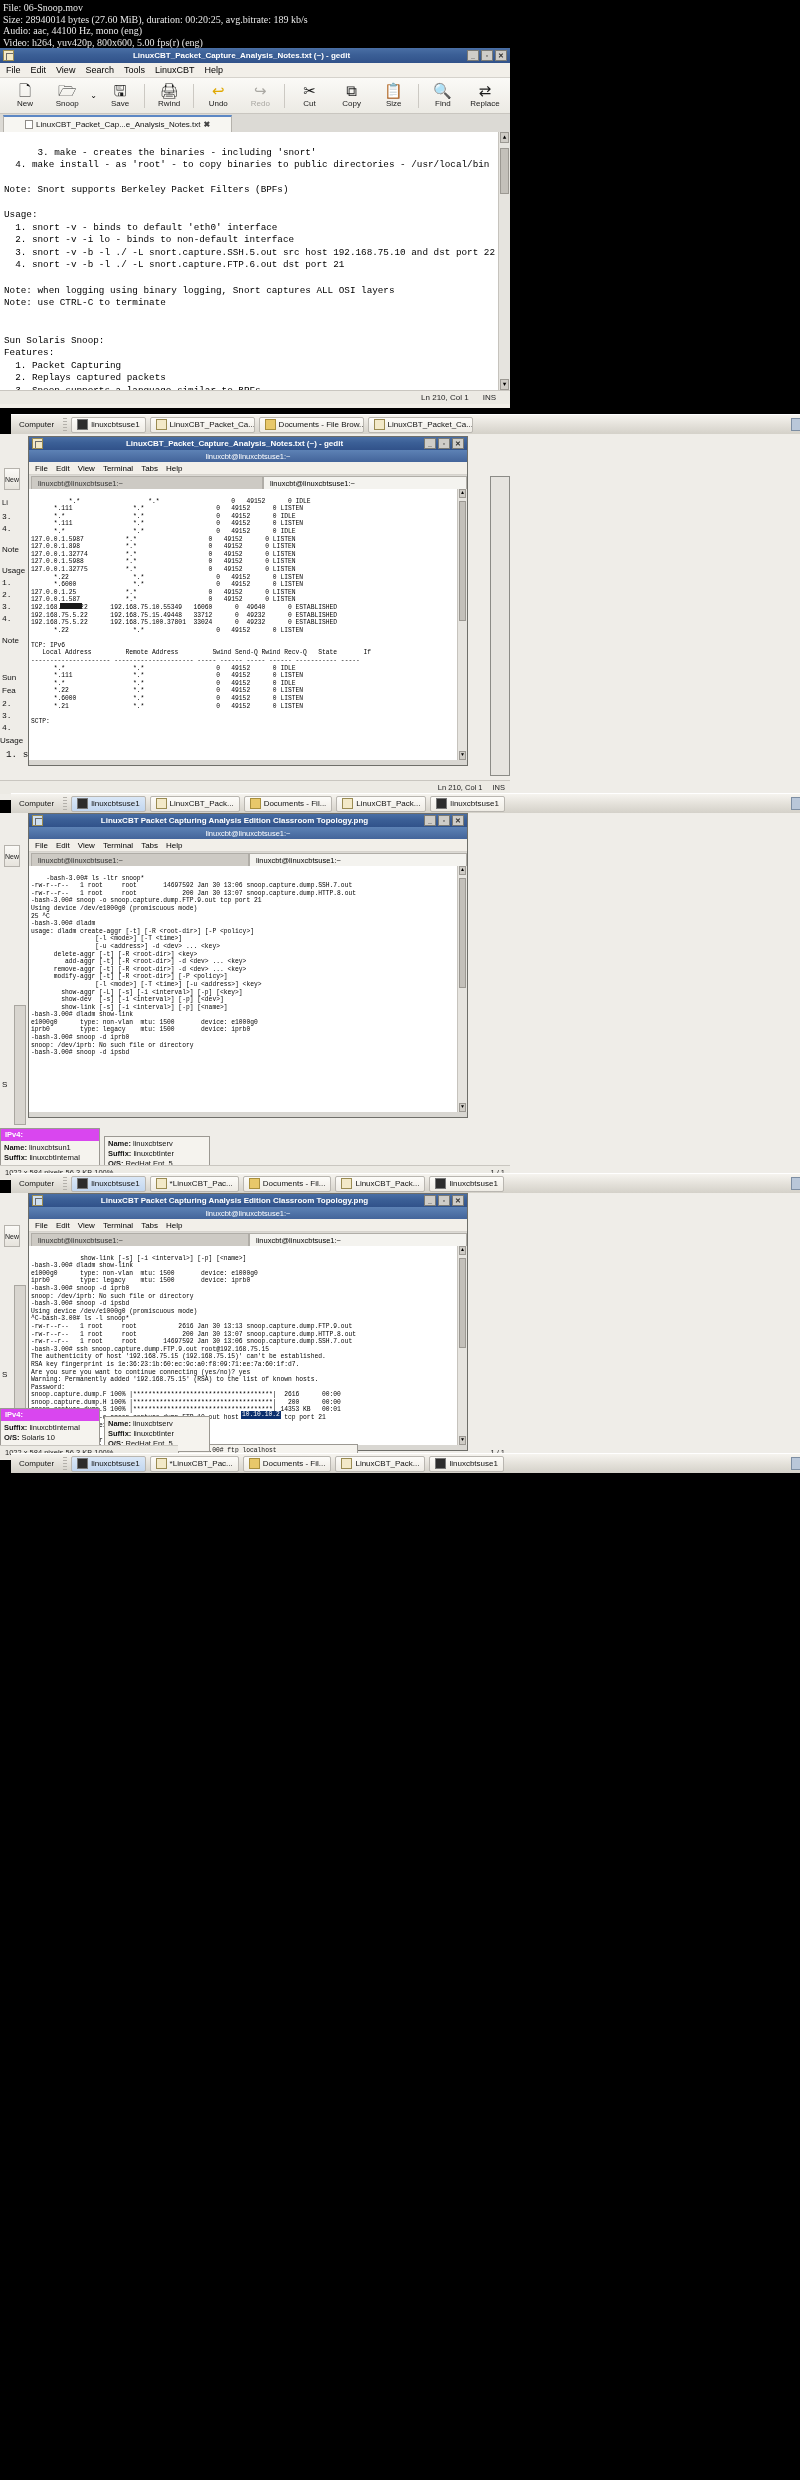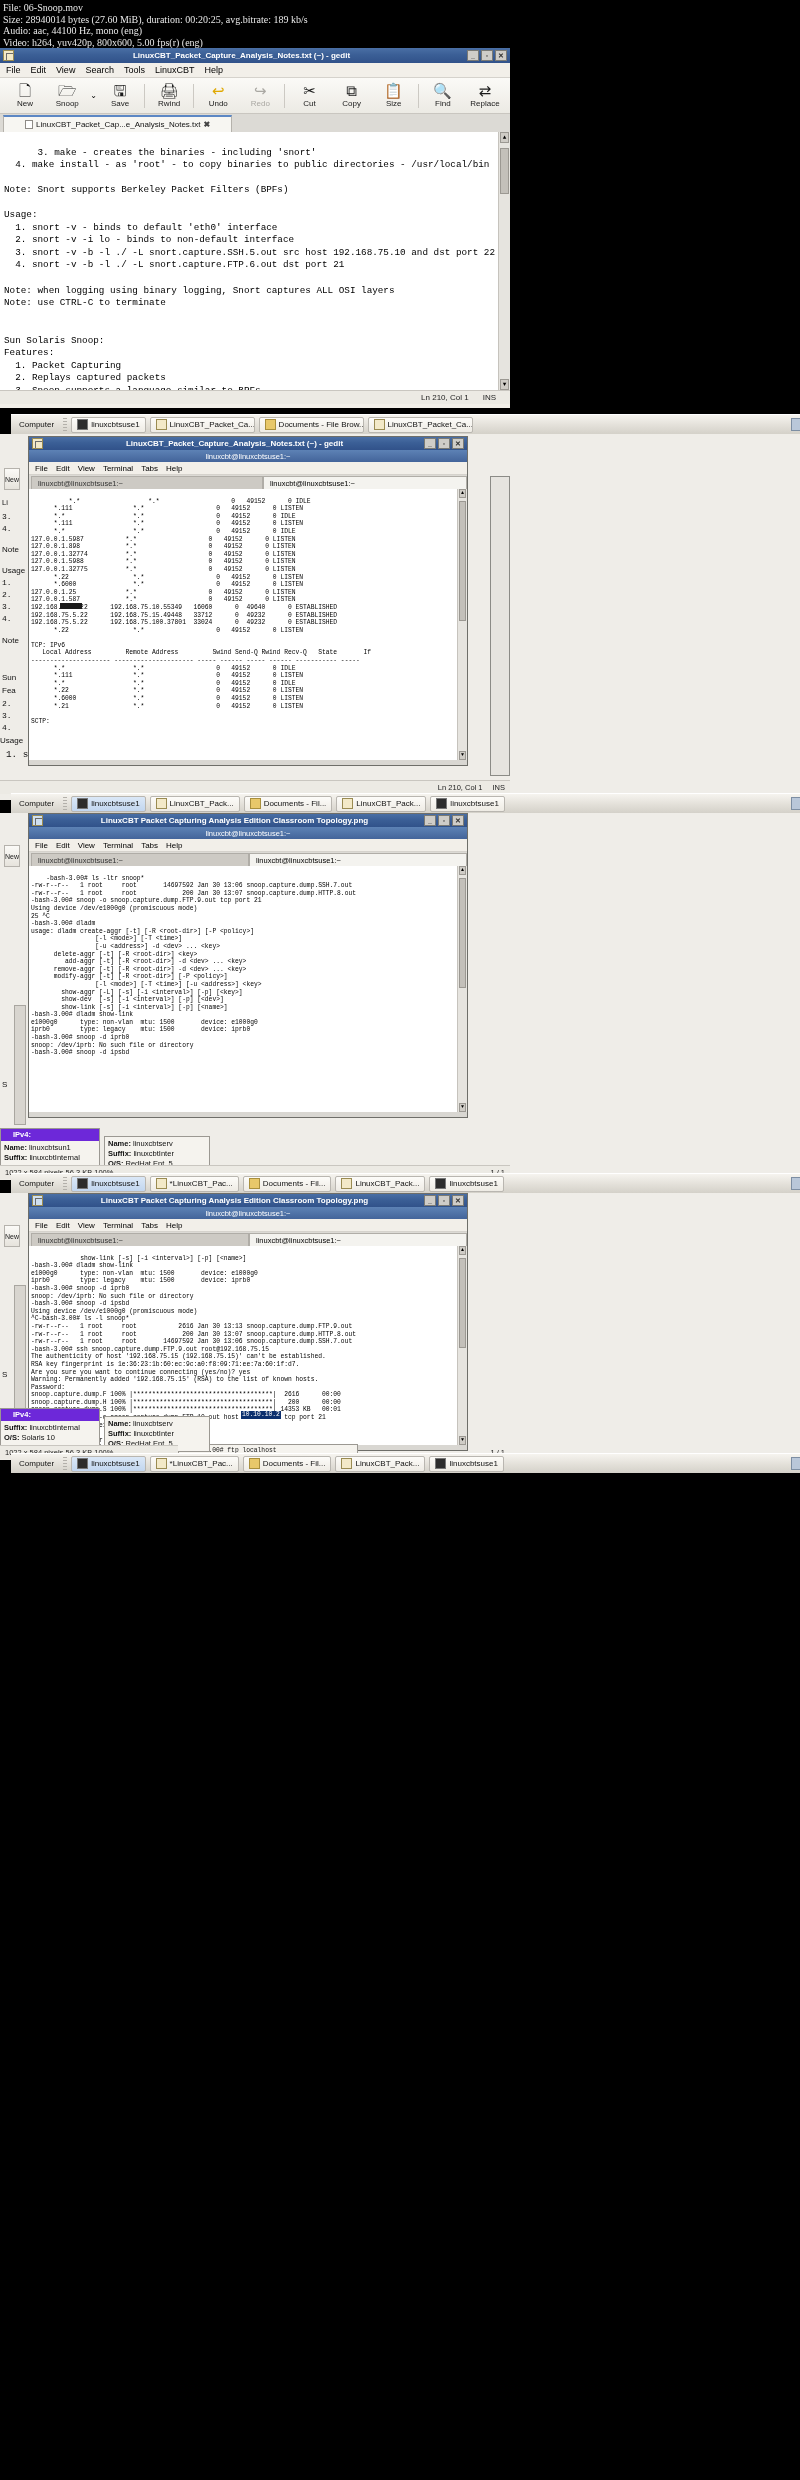--- a/index.html
+++ b/index.html
@@ -79,21 +79,21 @@
   .term-body { background:#fff; color:#000; font-family:"Liberation Mono", monospace; font-size:6.3px;
                line-height:7.6px; white-space:pre; overflow:hidden; padding:1px 2px; position:relative;}
   .tscroll { position:absolute; right:0; top:0; width:10px; height:100%; background:#e6e4df; border-left:1px solid #c6c3bd;}
   .tscroll .thumb { position:absolute; left:1px; width:7px; background:#c3c0ba; border:1px solid #9b9892;}
   .tscroll .ar { position:absolute; left:1px; width:7px; height:9px; background:#cfccc6; border:1px solid #9b9892; font-size:5px; text-align:center; line-height:7px;}
   .hlb { background:#0b2f6e; color:#fff; }
 
   
   .card { position:absolute; background:#f5f3ee; border:1px solid #9b9892; font-size:7.5px; line-height:10px; color:#111; padding:2px 3px;}
   .card b { font-weight:bold; }
-  .card .hdr { background:#6d28d9; color:#fff; font-weight:bold; padding:1px 12px; margin:-2px -3px 2px -3px;}
+  .card .hdr { background:#d946ef; color:#fff; font-weight:bold; padding:1px 4px; margin:-2px -3px 2px -3px;}
 
   .shade { position:absolute; background:#e9e7e2; border:1px solid #8b8b86;}
   .sidebtn { position:absolute; width:16px; background:linear-gradient(180deg,#fbfaf7,#e6e3dc); border:1px solid #b5b2ac;
              font-size:7px; text-align:center; color:#222; }
   .vstrip { position:absolute; background:#d8d5cf; border:1px solid #a9a6a0;}
   .statusmini { position:absolute; height:14px; background:#eceae4; border-top:1px solid #c9c6c0;
                 font-size:7.5px; color:#222; display:flex; align-items:center; padding:0 5px; gap:10px;}
 </style>
 </head>
 <body>

